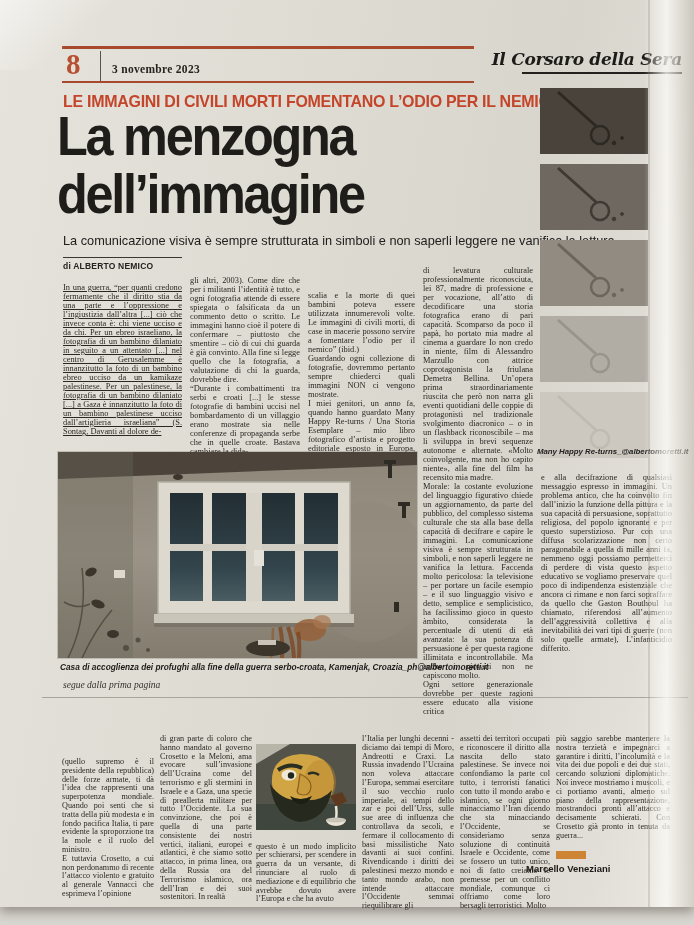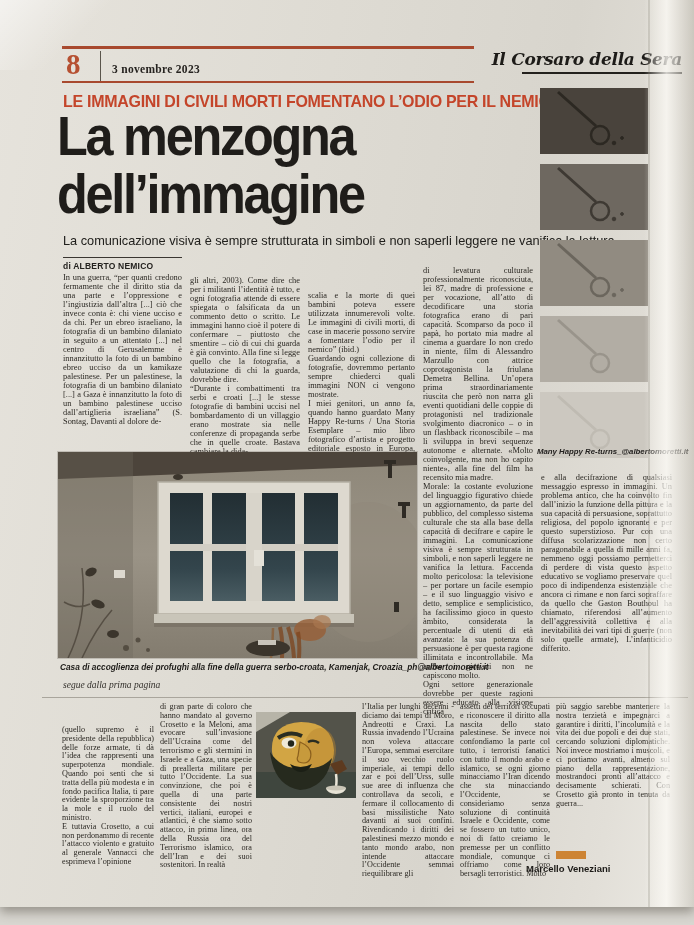--- a/index.html
+++ b/index.html
@@ -46,41 +46,41 @@
   #headline{position:absolute;left:57px;top:107px;
     font:bold 56px/58px "Liberation Sans",sans-serif;color:#1f1d1a;
     letter-spacing:-2.5px;transform:scaleX(.9);transform-origin:left top;}
   #subhead{position:absolute;left:63px;top:234px;width:580px;
     font:13px/1.15 "Liberation Sans",sans-serif;color:#21201d;transform:scaleX(.98);transform-origin:left top;}
   #byline-rule{position:absolute;left:63px;top:257px;width:119px;height:1px;background:#3a3631;}
   #byline{position:absolute;left:63px;top:261px;font:bold 8.5px "Liberation Sans",sans-serif;color:#24221f;letter-spacing:.2px;}
 
   
   .tcol{position:absolute;font:8.4px/9px "Liberation Serif",serif;color:#2b2823;text-align:justify;white-space:pre-line;}
-  #tc1{left:63px;top:273px;width:119px;}
+  #tc1{left:63px;top:283px;width:119px;text-decoration:underline;}
   #tc2{left:190px;top:276px;width:110px;}
   #tc3{left:308px;top:264px;width:107px;margin-top:27px;}
   #tc4{left:423px;top:266px;width:110px;}
   #tc5{left:541px;top:473px;width:131px;}
 
   
   #main-photo{position:absolute;left:58px;top:452px;width:359px;height:206px;box-shadow:0 0 0 1px rgba(90,84,74,.25);}
   #main-caption{position:absolute;left:60px;top:662px;width:510px;
     font:bold italic 8.3px "Liberation Sans",sans-serif;color:#1d1b18;}
   #photo-strip{position:absolute;left:540px;top:88px;width:108px;}
   .strip-img{width:108px;height:66px;margin-bottom:6px;}
   #strip-caption{position:absolute;left:537px;top:447px;width:155px;
     font:bold italic 7.8px "Liberation Sans",sans-serif;color:#242220;}
 
   
   #section-divider{position:absolute;left:42px;top:697px;width:646px;height:1px;background:#a9a59c;}
 
   
   #lead-in{position:absolute;left:63px;top:680px;font:italic 9.5px "Liberation Serif",serif;color:#33302b;}
-  .bcol{position:absolute;font:8.2px/8.8px "Liberation Serif",serif;color:#2b2823;text-align:justify;white-space:pre-line;}
+  .bcol{position:absolute;font:8.2px/8.8px "Liberation Serif",serif;color:#2b2823;text-align:justify;white-space:pre-line;margin-top:32px;}
   #bc1{left:62px;top:726px;width:92px;}
   #bc2{left:160px;top:703px;width:92px;}
   #bc3{left:256px;top:703px;width:100px;}
   #bc4{left:362px;top:703px;width:92px;}
   #bc5{left:460px;top:703px;width:90px;}
   #bc6{left:556px;top:703px;width:114px;}
   #bc3 .bcol-text{margin-top:4px;}
   #cartoon{width:100px;height:86px;display:block;}
   #sig-marker{position:absolute;left:556px;top:851px;width:30px;height:8px;background:var(--sig-orange,#cd8434);}
   #signature{position:absolute;left:526px;top:863px;font:bold 9.5px "Liberation Sans",sans-serif;color:#1c1a17;}
@@ -249,20 +249,21 @@
       <path d="M44,30 Q58,36 54,47 Q51,53 43,50 Q40,48 42,44 Z" fill="#c79a3c" stroke="#8a5f1d" stroke-width="1.2"></path>
 
       <path d="M14,40 Q18,74 44,78 Q70,76 76,46 Q66,58 46,56 Q26,58 14,40 Z" fill="#262a1e"></path>
       <path d="M34,52 q10,6 22,0 q-4,8 -11,8 q-7,0 -11,-8 Z" fill="#1b1f15"></path>
 
       <path d="M74,52 l12,-4 5,9 -10,6 Z" fill="#5d3a1f"></path>
       <path d="M80,62 q1,8 0,12" stroke="#e9e5d7" stroke-width="2.5" fill="none"></path>
       <path d="M70,76 a10,6 0 0 0 20,0 Z" fill="#e8e4d6"></path>
       <ellipse cx="80" cy="76" rx="10" ry="2.4" fill="#c9c5b6"></ellipse>
     </svg>
+    <div class="bcol-text">questo è un modo implicito per schierarsi, per scendere in guerra da un versante, di rinunciare al ruolo di mediazione e di equilibrio che avrebbe dovuto avere l’Europa e che ha avuto</div>
   </div>
 
   <div id="bc4" class="bcol">l’Italia per lunghi decenni - diciamo dai tempi di Moro, Andreotti e Craxi. La Russia invadendo l’Ucraina non voleva attaccare l’Europa, semmai esercitare il suo vecchio ruolo imperiale, ai tempi dello zar e poi dell’Urss, sulle sue aree di influenza che controllava da secoli, e fermare il collocamento di basi missilistiche Nato davanti ai suoi confini. Rivendicando i diritti dei palestinesi mezzo mondo e tanto mondo arabo, non intende attaccare l’Occidente semmai riequilibrare gli</div>
   <div id="bc5" class="bcol">assetti dei territori occupati e riconoscere il diritto alla nascita dello stato palestinese. Se invece noi confondiamo la parte col tutto, i terroristi fanatici con tutto il mondo arabo e islamico, se ogni giorno minacciamo l’Iran dicendo che sta minacciando l’Occidente, se consideriamo senza soluzione di continuità Israele e Occidente, come se fossero un tutto unico, noi di fatto creiamo le premesse per un conflitto mondiale, comunque ci offriamo come loro bersagli terroristici. Molto</div>
   <div id="bc6" class="bcol">più saggio sarebbe mantenere la nostra terzietà e impegnarci a garantire i diritti, l’incolumità e la vita dei due popoli e dei due stati, cercando soluzioni diplomatiche. Noi invece mostriamo i muscoli, e ci portiamo avanti, almeno sul piano della rappresentazione, mostrandoci pronti all’attacco e decisamente schierati. Con Crosetto già pronto in tenuta da guerra...</div>
 
   <div id="sig-marker"></div>
   <div id="signature">Marcello Veneziani</div>
 
   <div class="fold"></div>

